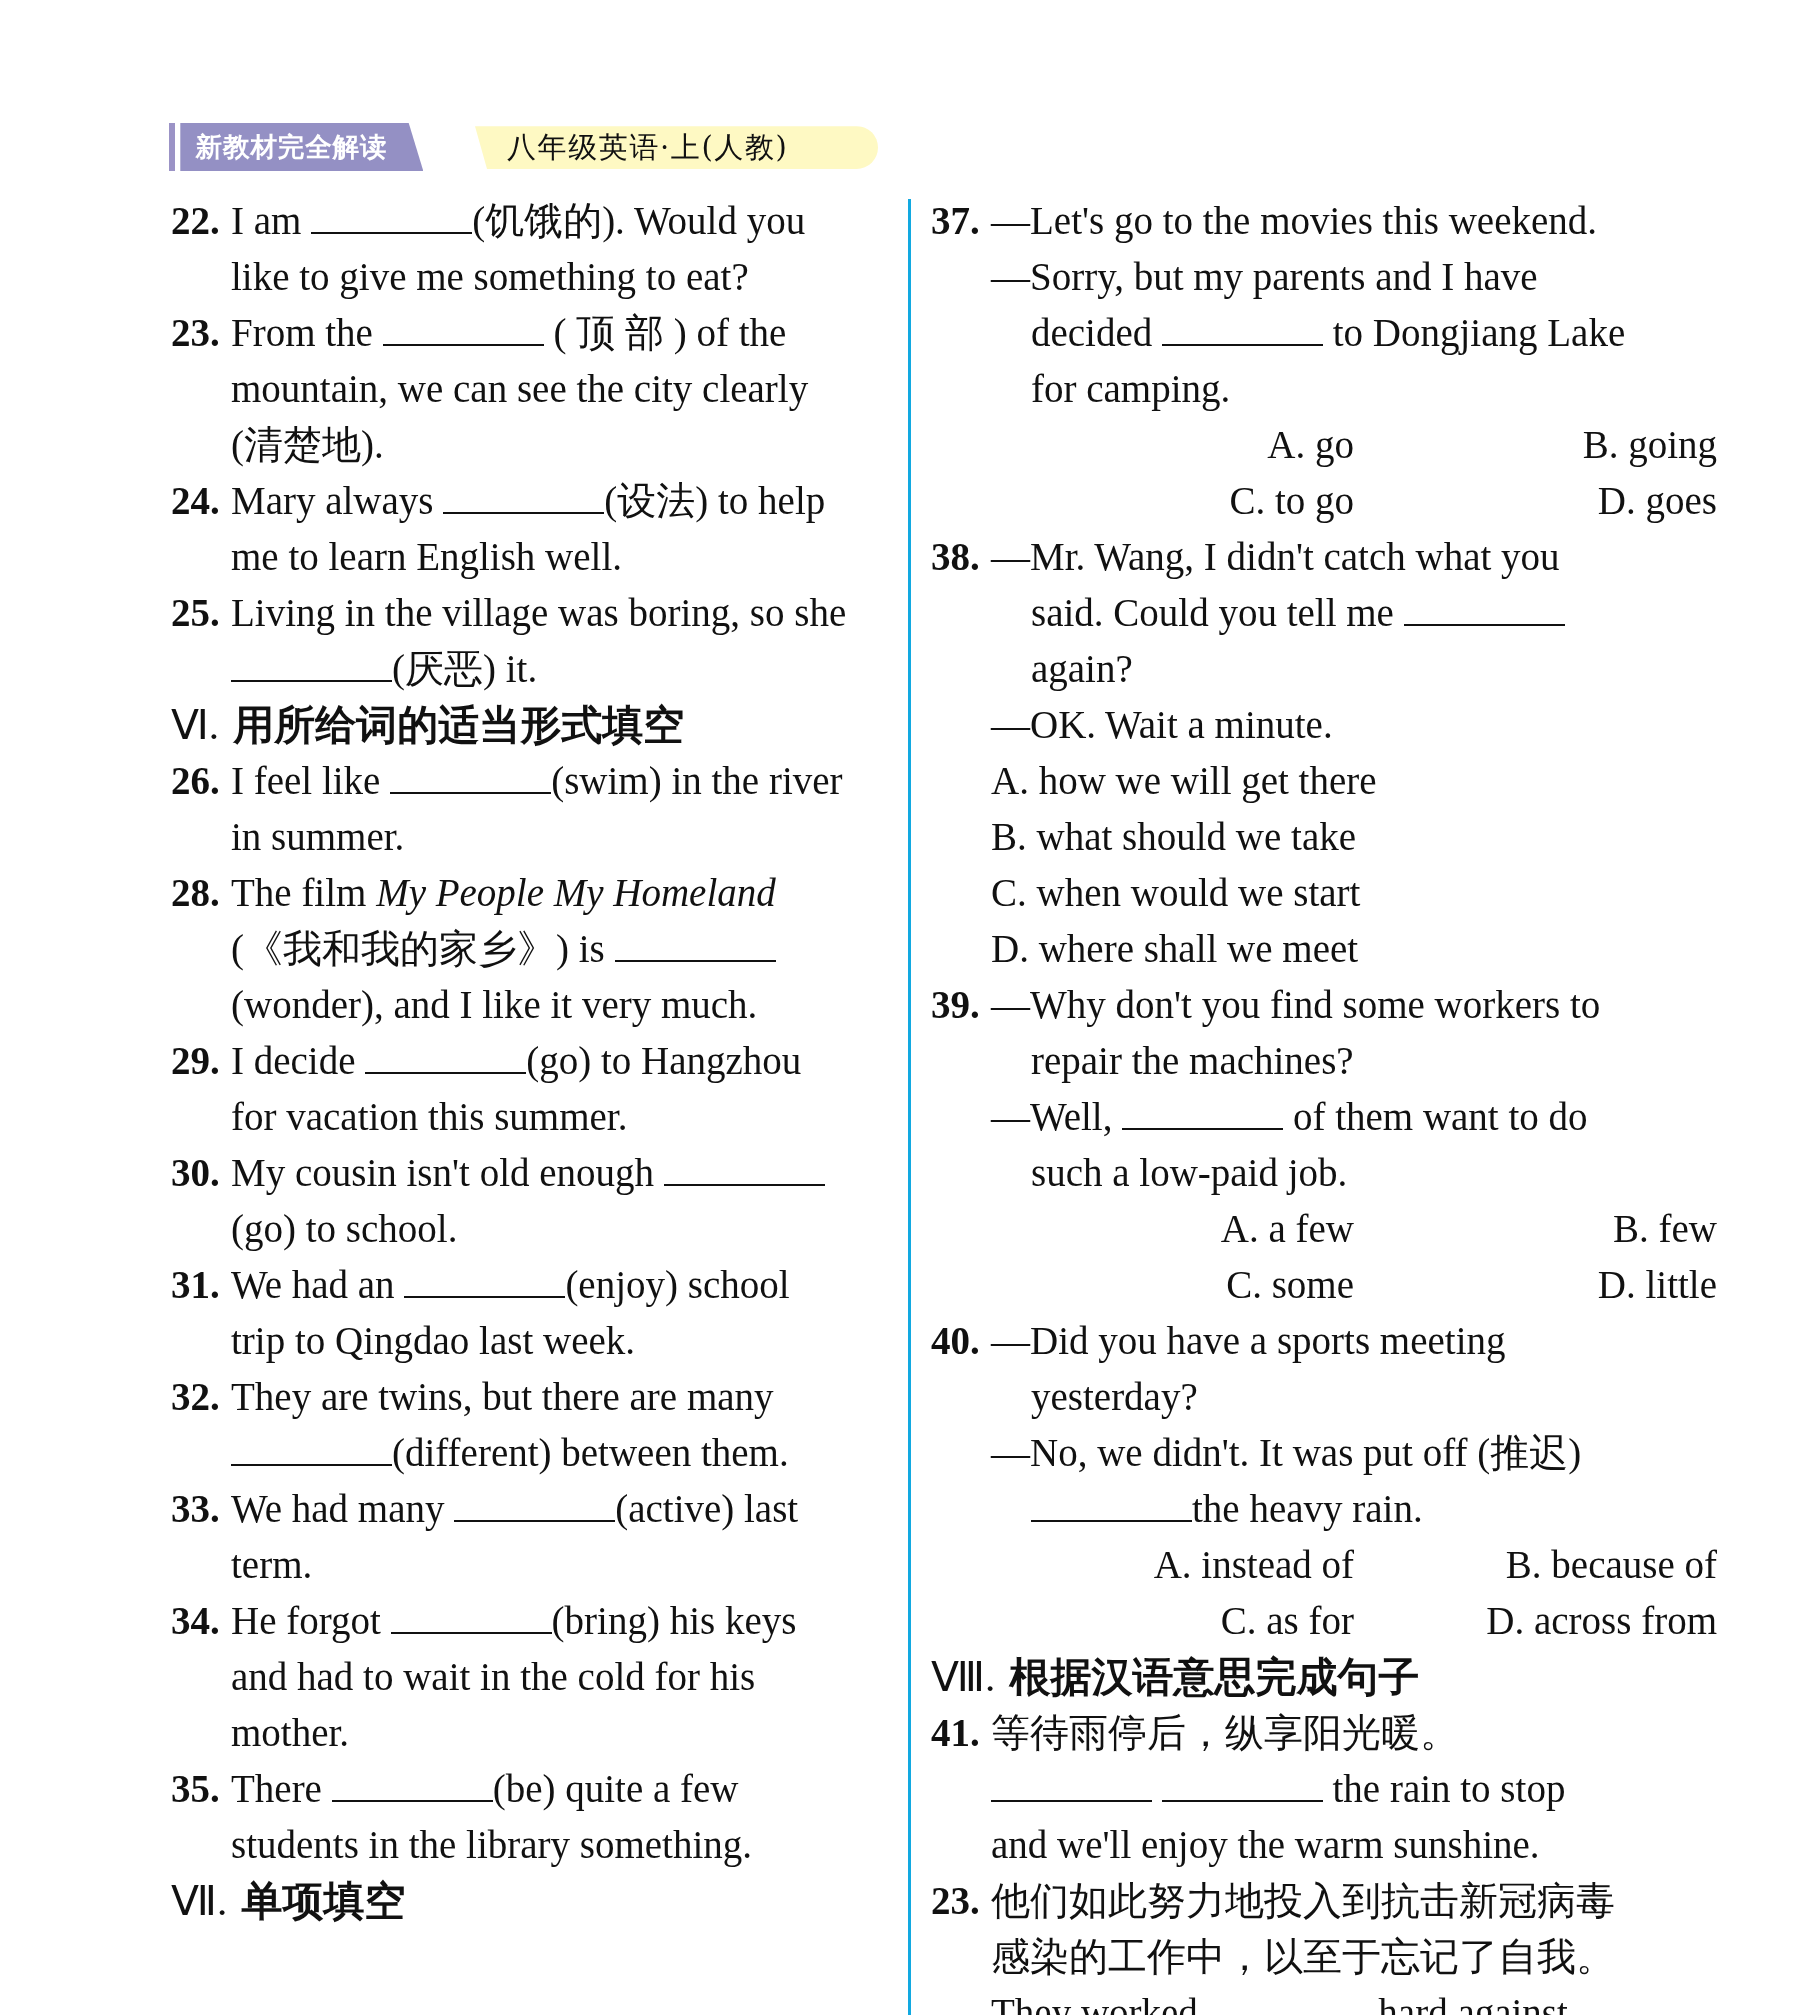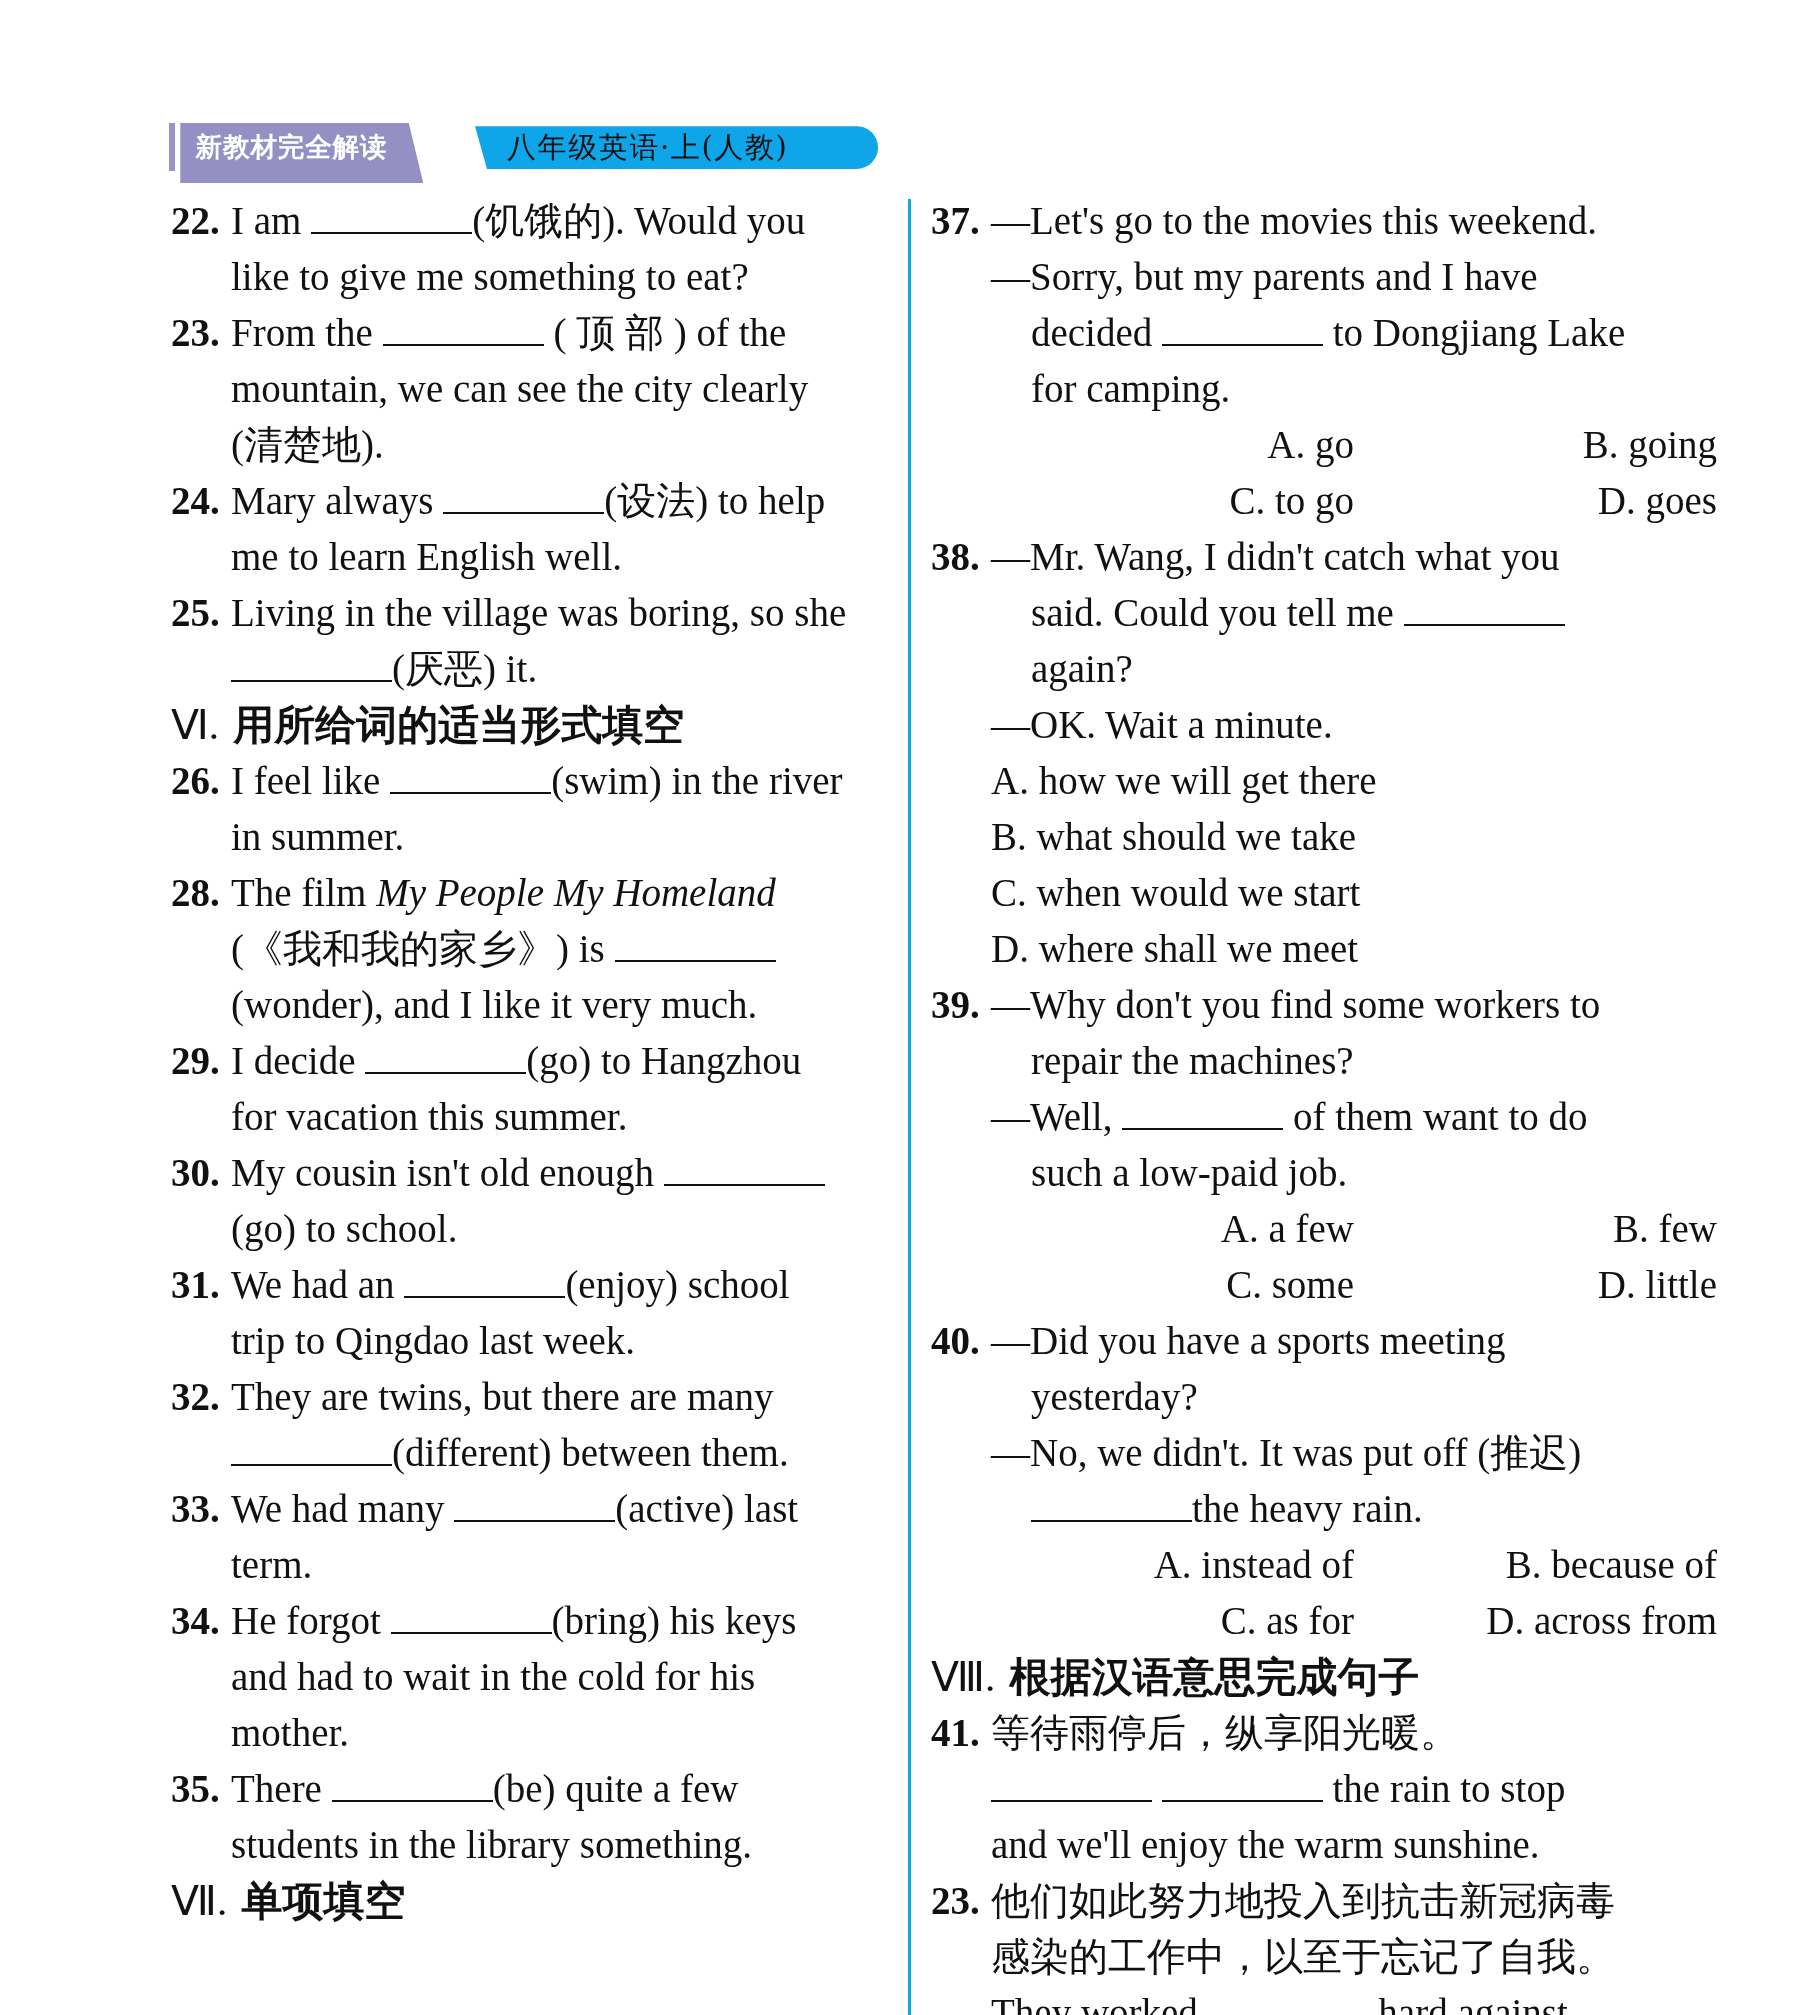--- a/index.html
+++ b/index.html
@@ -1,23 +1,23 @@
 <!DOCTYPE html>
 <html style="font-size:6.4px"><head>
   <meta charset="utf-8">
   <style>
     html, body { margin:0; padding:0; background:#ffffff; }
     body { width:1818px; height:2532px; position:relative; overflow:hidden;
       font-family:"Liberation Serif","DejaVu Serif",serif; color:#111; }
     .header { position:absolute; left:169px; top:123px; height:48px; }
     .hbar { position:absolute; left:0; top:0; width:6.4px; height:48px; background:#9b93c6; }
-    .htag { position:absolute; left:11.3px; top:0; width:243px; height:60px; background:#9490c4;
+    .htag { position:absolute; left:11.3px; top:0; width:243px; height:48px; background:#9490c4;
       clip-path:polygon(0 0, 94% 0, 100% 100%, 0 100%); color:#fff; font-family:"DejaVu Sans",sans-serif;
       font-weight:bold; font-size:26.6px; line-height:48px; padding-left:15.3px; box-sizing:border-box; letter-spacing:0.8px; }
-    .hbook { position:absolute; left:306px; top:3.2px; width:403px; height:43px; background:#0ea5e9;
+    .hbook { position:absolute; left:306px; top:3.2px; width:403px; height:43px; background:#fef9c3;
       border-radius:0 21.4px 21.4px 0; clip-path:polygon(0 0, 100% 0, 100% 100%, 3% 100%);
       font-family:"DejaVu Serif",serif; font-size:29px; line-height:43px; padding-left:32px; box-sizing:border-box; color:#111; letter-spacing:1.6px; }
     .col { position:absolute; top:193px; width:725px; font-size:39px; line-height:56px; }
     .col.left { left:171px; }
     .col.right { left:931px; }
     .divider { position:absolute; left:908px; top:199px; width:2.8px; height:2152px; background:#12a9e1; }
     .q { position:relative; padding-left:60px; text-align:justify; }
     .q .num { position:absolute; left:0; top:0; font-weight:bold; }
     .sec { font-family:"DejaVu Sans",sans-serif; font-weight:bold; font-size:41px; line-height:56px; }
     .sec .roman { font-family:"Liberation Serif",serif; font-weight:normal; }

